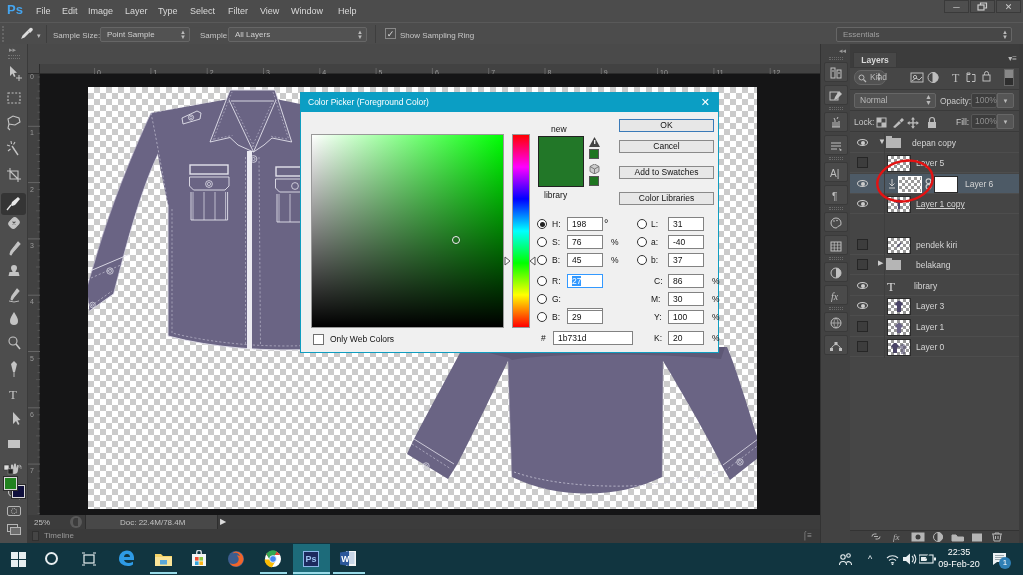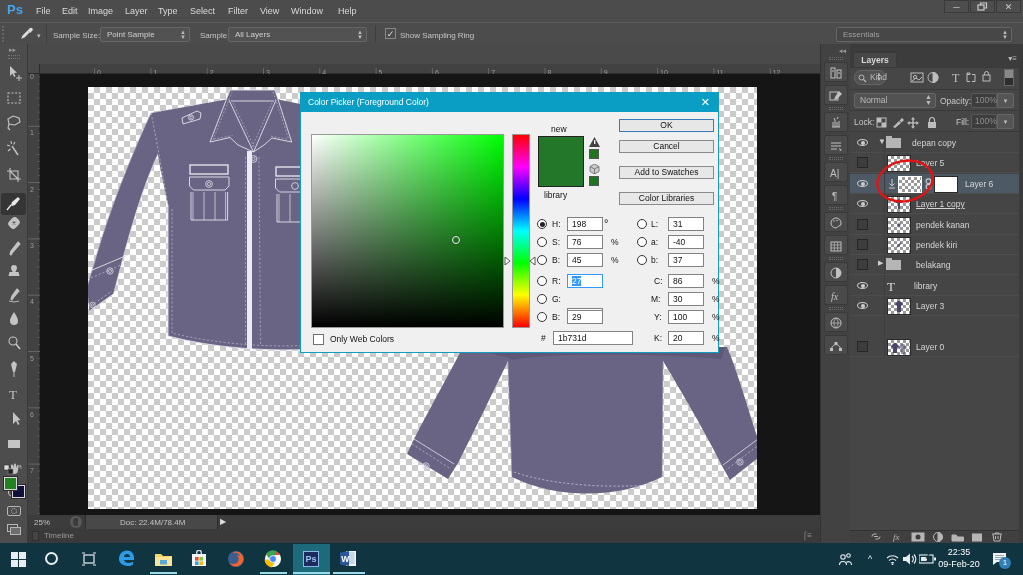--- a/index.html
+++ b/index.html
@@ -627,30 +627,20 @@
         </div>
       <div class="lrow" style="top:61px">
           <span class="eye"></span>
           <span class="thumb checker" style="left:38px">
             <svg width="22" height="15">
               <path d="M8 4 L11 2 L14 4 L14 6 L12 6 L12 12 L10 12 L10 6 L8 6 Z" fill="#4a4466"></path>
             </svg>
           </span>
           <span class="lname" style="left:66px;text-decoration:underline">Layer 1 copy</span>
         </div>
-      <div class="lrow" style="top:82px">
-          <span class="chk"></span>
-          <span class="thumb checker" style="left:38px">
-            <svg width="22" height="15">
-              <path d="M9 5 L11 4 L13 5 L13 7 L12 7 L12 10 L10 10 L10 7 L9 7 Z" fill="#55507042"></path>
-              <circle cx="11" cy="7" r="1.5" fill="#555070"></circle>
-            </svg>
-          </span>
-          <span class="lname" style="left:66px">pendek kanan</span>
-        </div>
       <div class="lrow" style="top:102px">
           <span class="chk"></span>
           <span class="thumb checker" style="left:38px">
             <svg width="22" height="15">
               <path d="M9 9 L13 5" stroke="#555070" stroke-width="1.5"></path>
             </svg>
           </span>
           <span class="lname" style="left:66px">pendek kiri</span>
         </div>
       <div class="lrow" style="top:122px">
@@ -665,20 +655,29 @@
           <span class="lname" style="left:64px">library</span>
         </div>
       <div class="lrow" style="top:163px">
           <span class="eye"></span>
           <span class="thumb checker" style="left:38px">
             <svg width="22" height="15">
               <path d="M7 5 L10 2 L12 2 L15 5 L14 7 L13 6 L13 13 L9 13 L9 6 L8 7 Z" fill="#4a4466"></path>
             </svg>
           </span>
           <span class="lname" style="left:66px">Layer 3</span>
+        </div>
+      <div class="lrow" style="top:184px">
+          <span class="chk"></span>
+          <span class="thumb checker" style="left:38px">
+            <svg width="22" height="15">
+              <path d="M7 6 L10 3 L12 3 L15 6 L14 8 L13 7 L13 13 L9 13 L9 7 L8 8 Z" fill="#6a6484"></path>
+            </svg>
+          </span>
+          <span class="lname" style="left:66px">Layer 1</span>
         </div>
       <div class="lrow" style="top:204px">
           <span class="chk"></span>
           <span class="thumb checker" style="left:38px">
             <svg width="22" height="15">
               <path d="M3 6 L6 3 L8 3 L11 6 L10 8 L9 7 L9 13 L5 13 L5 7 L4 8 Z" fill="#4a4466"></path>
               <path d="M11 7 L14 4 L16 4 L19 7 L18 9 L17 8 L17 14 L13 14 L13 8 L12 9 Z" fill="#55507099"></path>
             </svg>
           </span>
           <span class="lname" style="left:66px">Layer 0</span>

